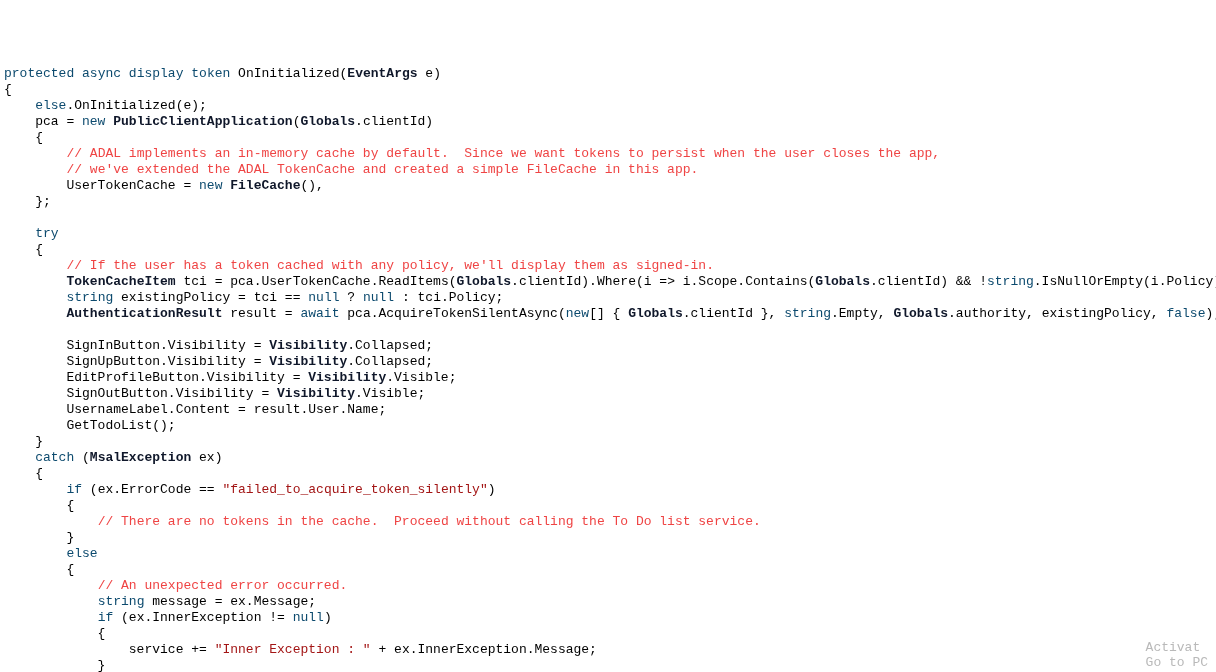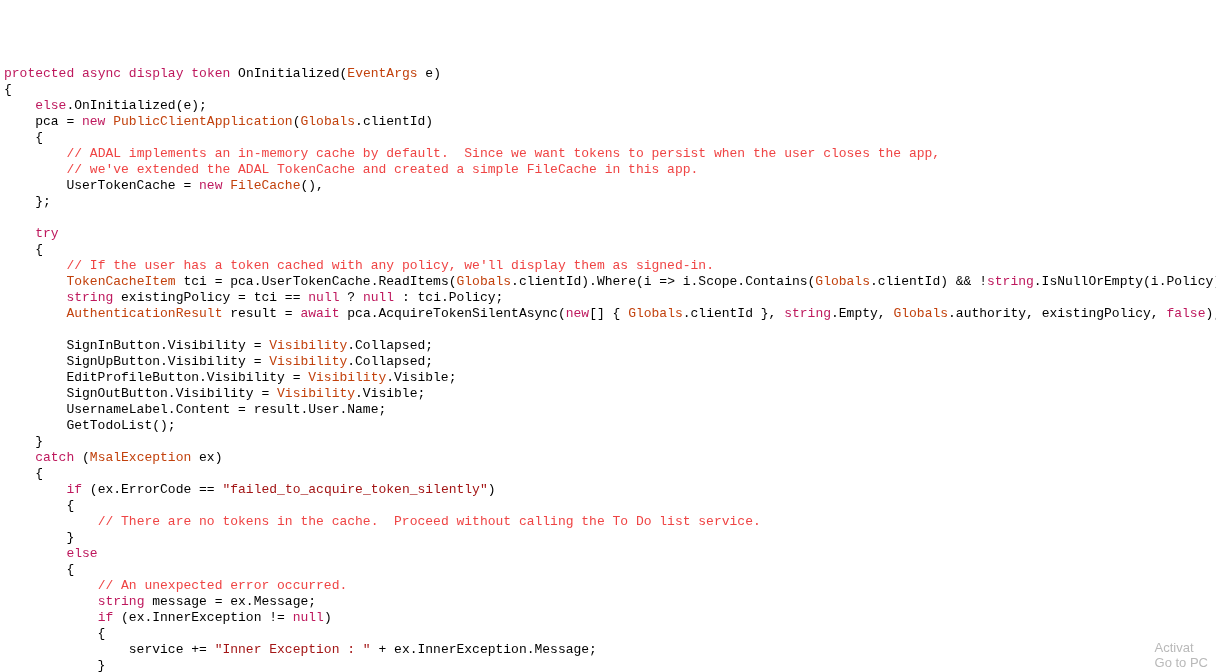--- a/index.html
+++ b/index.html
@@ -6,29 +6,29 @@
     margin: 0;
     padding: 2px 4px;
     background: #fff;
     font-family: Consolas, "Courier New", monospace;
     font-size: 13px;
     line-height: 16px;
     white-space: pre;
     color: #000;
     overflow-x: hidden;
   }
-  .kw { color: #be185d; }
-  .type { color: #c2410c; }
+  .kw { color: #0c4a6e; }
+  .type { color: #0f172a; font-weight: bold; }
   .str { color: #a31515; }
   .cmt { color: #ef4444; }
   .watermark {
     position: fixed;
     right: 8px;
     bottom: 2px;
-    font-family: Liberation Sans, sans-serif;
+    font-family: Liberation Mono, monospace;
     font-size: 13px;
     color: #b9b9b9;
     text-align: left;
     line-height: 15px;
     pointer-events: none;
   }
 </style>
 </head>
 <body>
 

